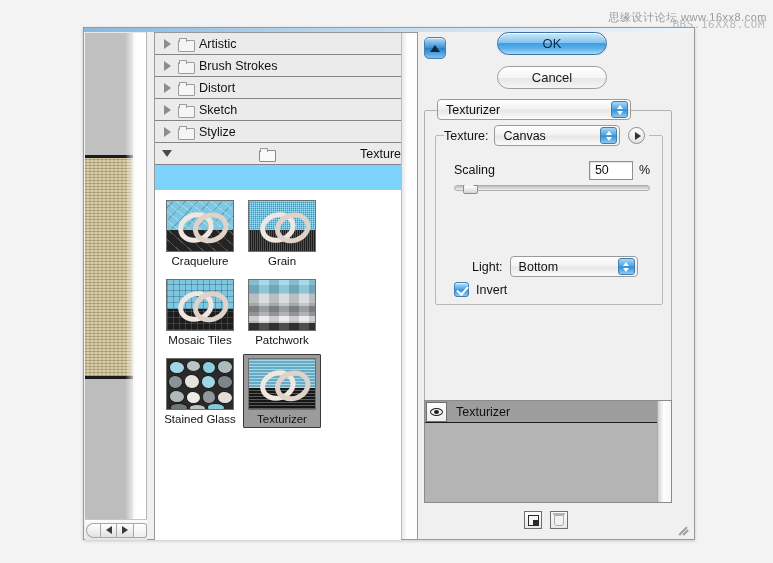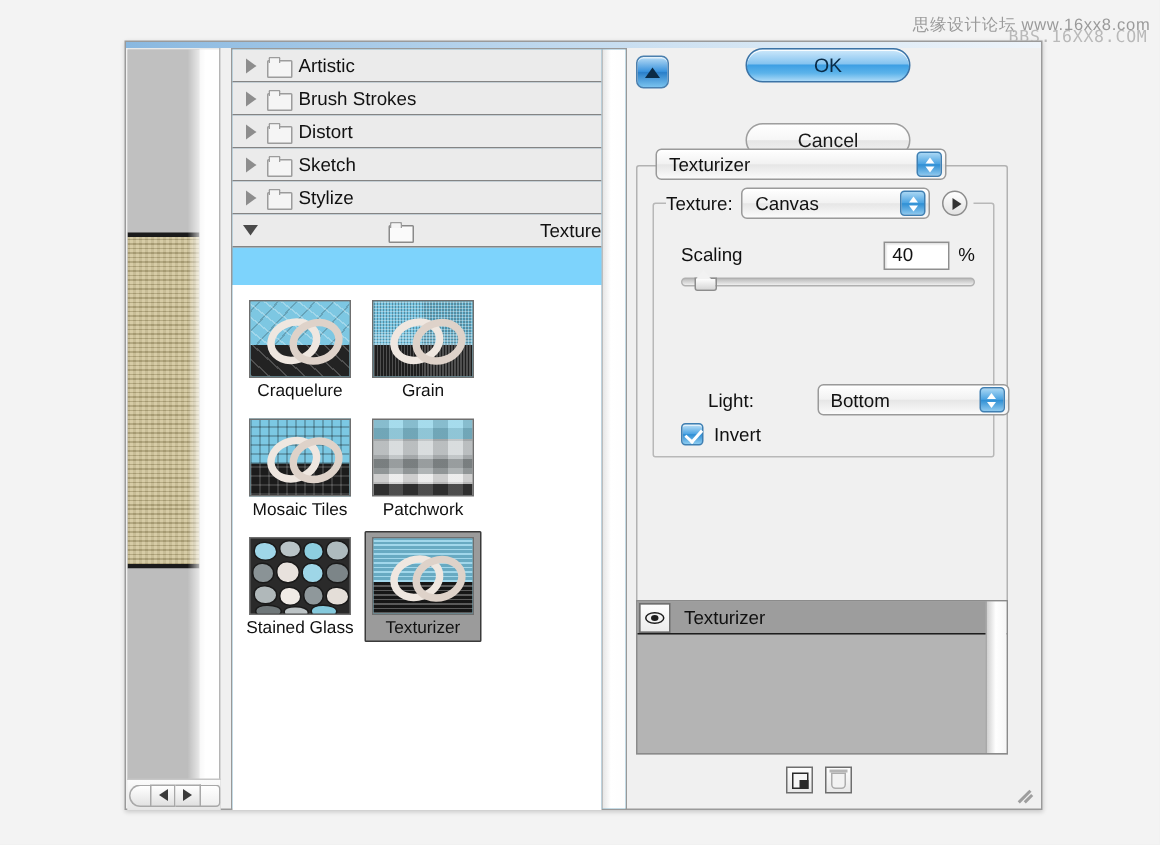--- a/index.html
+++ b/index.html
@@ -366,21 +366,20 @@
     border: 1px solid #3b73a6;
     background: linear-gradient(to bottom,#cfe9fb 0%,#86c4f0 45%,#3d9fe4 50%,#5cb3ea 75%,#abd9f7 100%);
     color: #0a2b46;
     box-shadow: inset 0 1px 0 rgba(255,255,255,.85);
   }
   .btn-cancel {
     top: 34px;
     border: 1px solid #9e9e9e;
     background: linear-gradient(to bottom,#ffffff 0%,#f6f6f6 50%,#e6e6e6 51%,#f4f4f4 100%);
     color: #1a1a1a;
-    margin-top: 16px;
   }
 
   
   .group-outer {
     position: absolute;
     left: 0; top: 78px;
     width: 248px; height: 305px;
     border: 1px solid #b2b2b2;
     border-radius: 2px;
     background: #f0f0f0;
@@ -497,21 +496,21 @@
     left: 1px; top: -1px;
     width: 0; height: 0;
     border-left: 5.5px solid transparent;
     border-right: 5.5px solid transparent;
     border-bottom: 6px solid #f2f2f2;
   }
 
   .light-row {
     position: absolute;
     left: 36px; top: 120px;
-    display: flex; align-items: center; gap: 35px;
+    display: flex; align-items: center;
   }
   .light-row .lbl { margin-right: 7px; }
   .invert-row {
     position: absolute;
     left: 18px; top: 146px;
     display: flex; align-items: center;
     cursor: pointer;
   }
   .chk {
     width: 15px; height: 15px;
@@ -837,21 +836,21 @@
             </div>
             <div class="texture-menu-btn">
               <div class="rt"></div>
             </div>
           </div>
 
           <div class="slider-block" style="top:24px;">
             <div class="slider-head">
               <span class="lbl">Scaling</span>
               <span style="display:flex;align-items:center;">
-                <span class="num-field">40</span>
+                <span class="num-field">50</span>
                 <span class="pct">%</span>
               </span>
             </div>
             <div class="track">
               <div class="thumbk" style="left:7%;"></div>
             </div>
           </div>
 
 
           <div class="light-row">

